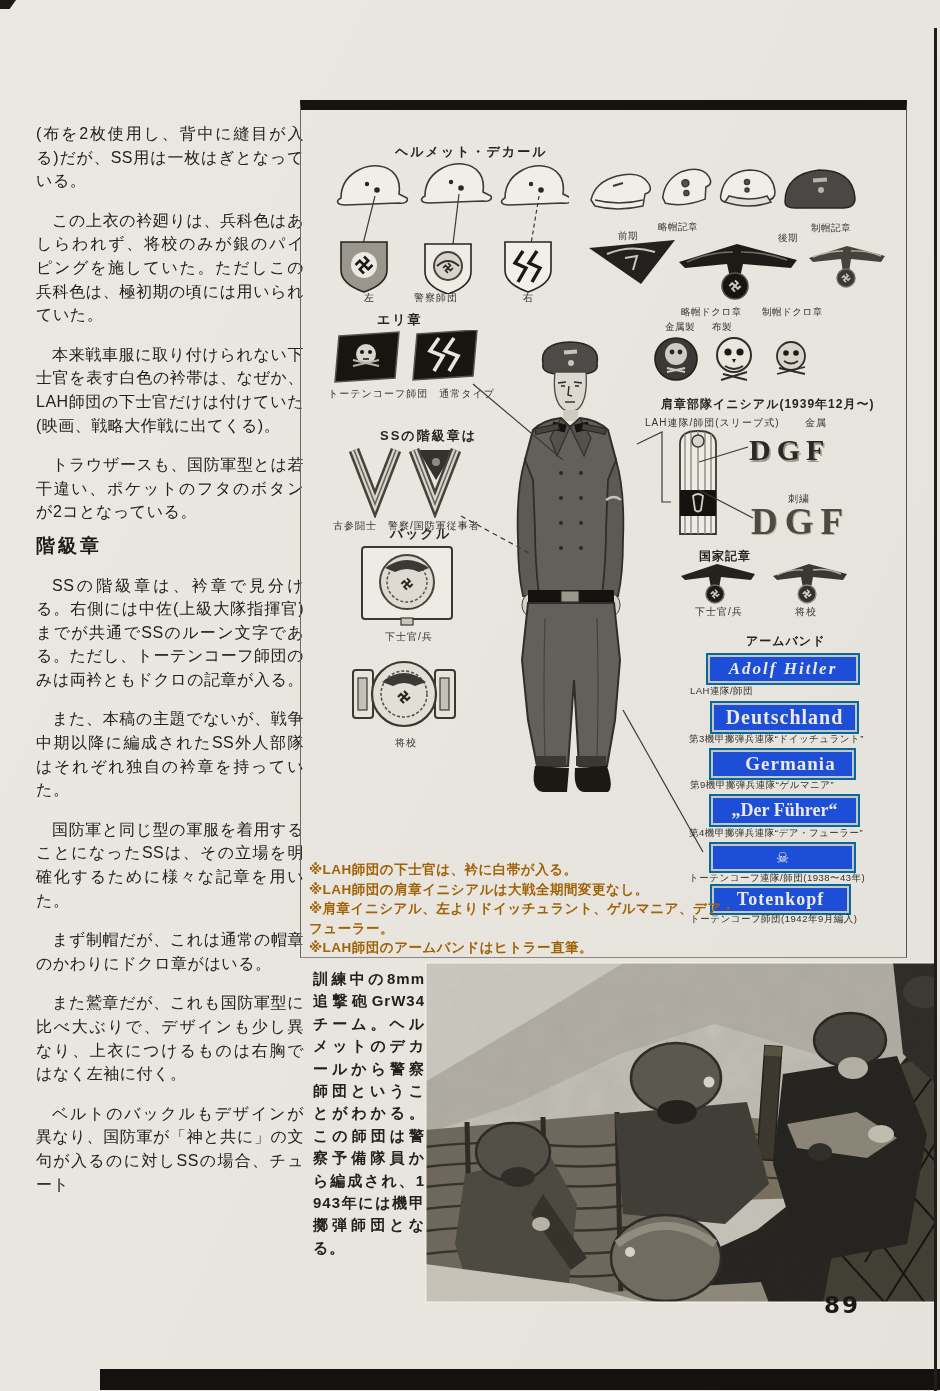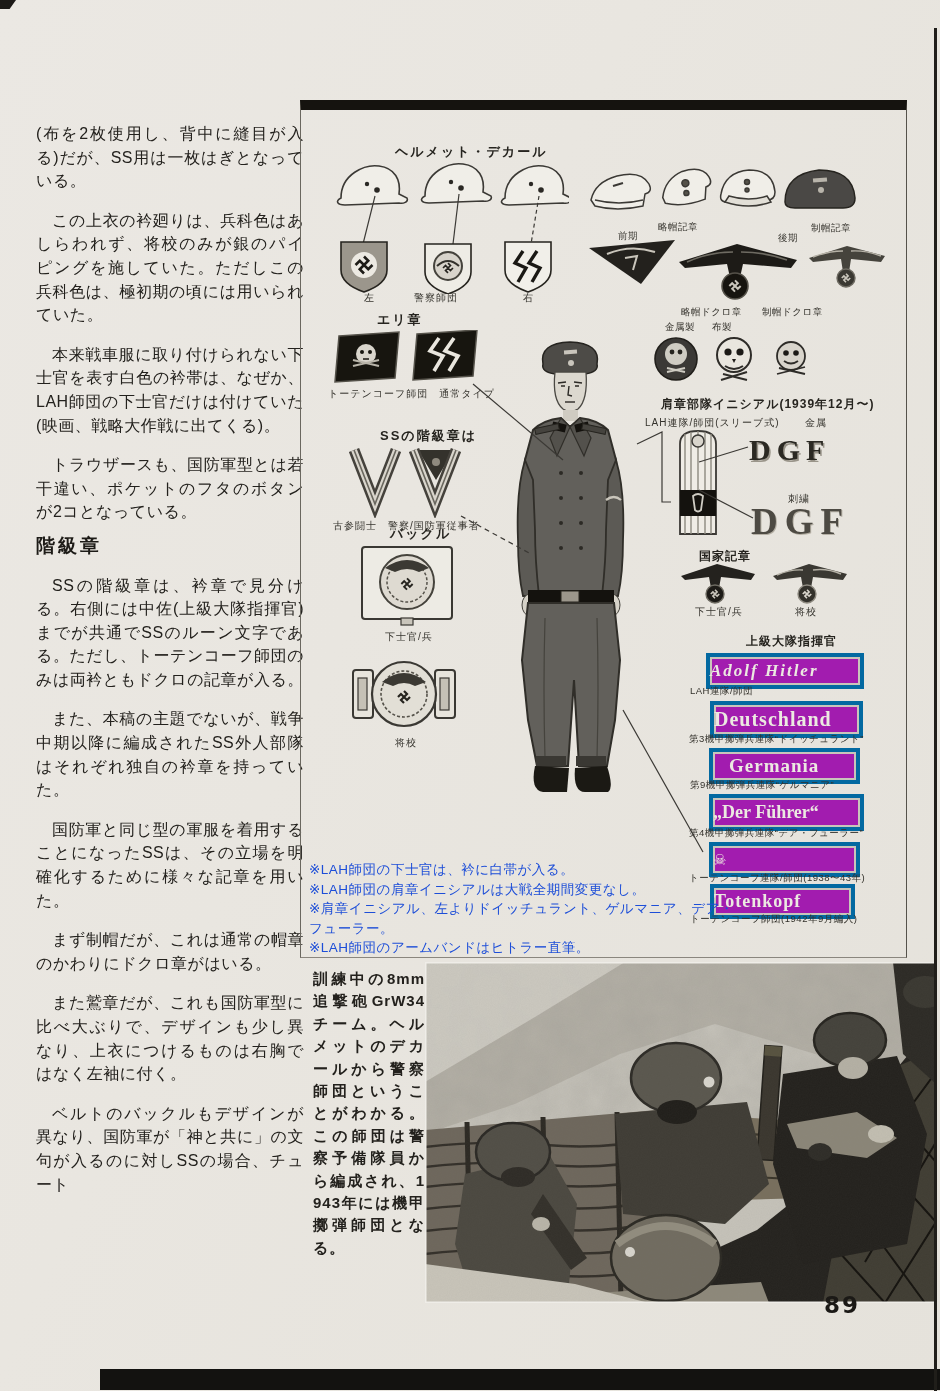--- a/index.html
+++ b/index.html
@@ -17,33 +17,33 @@
   .section-heading{font-size:19px;font-weight:bold;letter-spacing:3px;margin:10px 0 7px 0;color:#1d1b17;}
   
   .panel{position:absolute;left:300px;top:100px;width:607px;height:858px;
     border-top:10px solid #15130f;border-left:1.5px solid #6a675f;
     border-right:1.5px solid #55524b;border-bottom:1.5px solid #8a867e;
     box-sizing:border-box;}
   .p-title{position:absolute;font-size:13px;font-weight:bold;letter-spacing:2px;color:#26241f;white-space:nowrap;}
   .p-label{position:absolute;font-size:10px;letter-spacing:1px;color:#35332d;white-space:nowrap;}
   .p-label-sm{position:absolute;font-size:9.5px;letter-spacing:.5px;color:#35332d;white-space:nowrap;}
   .p-sub{position:absolute;font-size:12px;font-weight:bold;letter-spacing:1px;color:#26241f;white-space:nowrap;}
-  .cuff{position:absolute;background:#a21caf;border:4px solid #0369a1;
-    box-shadow:inset 0 0 0 2px #c9c5bb;display:flex;align-items:center;}
+  .cuff{position:absolute;background:#1d4ed8;border:2px solid #0369a1;
+    box-shadow:inset 0 0 0 2px #c9c5bb;display:flex;align-items:center;justify-content:center;}
   .cuff-text{color:#ece9e1;font-family:"Liberation Serif","DejaVu Serif",serif;font-weight:bold;white-space:nowrap;}
   .cuff-script{font-style:italic;font-size:17px;letter-spacing:2px;}
   .cuff-gothic{font-size:20px;letter-spacing:1px;}
   .cuff-skull{font-size:15px;font-family:"DejaVu Sans",sans-serif;}
   .cuff-label{position:absolute;font-size:9.5px;letter-spacing:.5px;color:#33312b;white-space:nowrap;}
   .dg-metal{position:absolute;font-family:"Liberation Serif","DejaVu Serif",serif;
     font-weight:bold;font-size:30px;letter-spacing:6px;color:#2b2923;text-shadow:1.5px 1.5px 0 #9a958a;}
   .dg-emb{position:absolute;font-family:"Liberation Serif","DejaVu Serif",serif;
     font-weight:bold;font-size:37px;letter-spacing:7px;color:#4d4a43;text-shadow:1px 1px 0 #b5b0a5;}
   .notes{position:absolute;left:8px;top:750px;width:434px;font-size:13.5px;
-    font-weight:normal;line-height:19.5px;letter-spacing:.5px;color:#1d4ed8;}
+    font-weight:bold;line-height:19.5px;letter-spacing:.5px;color:#a16207;}
   
   .photo-caption{position:absolute;left:313px;top:968px;width:112px;
     font-size:15px;line-height:22.4px;letter-spacing:1px;font-weight:bold;
     word-break:break-all;text-align:justify;color:#23211d;}
   .photo{position:absolute;left:425px;top:962px;width:511px;height:341px;background:#c9c6be;}
   .page-number{position:absolute;left:824px;top:1292px;font-size:23px;font-weight:bold;
     letter-spacing:2px;color:#1b1916;font-family:"DejaVu Sans",sans-serif;}
   .bottom-bar{position:absolute;left:100px;top:1369px;width:840px;height:21px;background:#131210;}
   .right-edge{position:absolute;left:934px;top:28px;width:3px;height:1363px;background:#201e1a;}
   .corner-mark{position:absolute;left:0;top:0;width:16px;height:9px;background:#1c1a17;
@@ -325,21 +325,21 @@
     <g transform="translate(92,0)">
       <polygon points="2,14 38,2 76,12 72,18 42,15 40,26 32,26 30,15 6,18" fill="#3a3832"></polygon>
       <path d="M6,13 Q20,7 32,8 M70,12 Q56,6 42,8" stroke="#b5b1a6" stroke-width="1.4" fill="none"></path>
       <circle cx="36" cy="32" r="9" fill="#33312b" stroke="#8e8a80" stroke-width="1.4"></circle>
       <path d="M-3,-3 L0,-3 L0,3 L3,3 M-3,3 L-3,0 L3,0 L3,-3" transform="translate(36,32) rotate(45)" stroke="#d9d5cc" stroke-width="1.6" fill="none"></path>
     </g>
   </svg>
   <span class="p-label" style="left:394px;top:495px;">下士官/兵</span>
   <span class="p-label" style="left:494px;top:495px;">将校</span>
 
-  <span class="p-sub" style="left:445px;top:523px;">上級大隊指揮官</span>
+  <span class="p-sub" style="left:445px;top:523px;">アームバンド</span>
 
   <div class="cuff" style="left:405px;top:543px;width:150px;height:28px;">
     <span class="cuff-text cuff-script">Adolf Hitler</span>
   </div>
   <span class="cuff-label" style="left:389px;top:575px;">LAH連隊/師団</span>
 
   <div class="cuff" style="left:409px;top:591px;width:145px;height:29px;">
     <span class="cuff-text cuff-gothic">Deutschland</span>
   </div>
   <span class="cuff-label" style="left:388px;top:623px;">第3機甲擲弾兵連隊“ドイッチュラント”</span>

